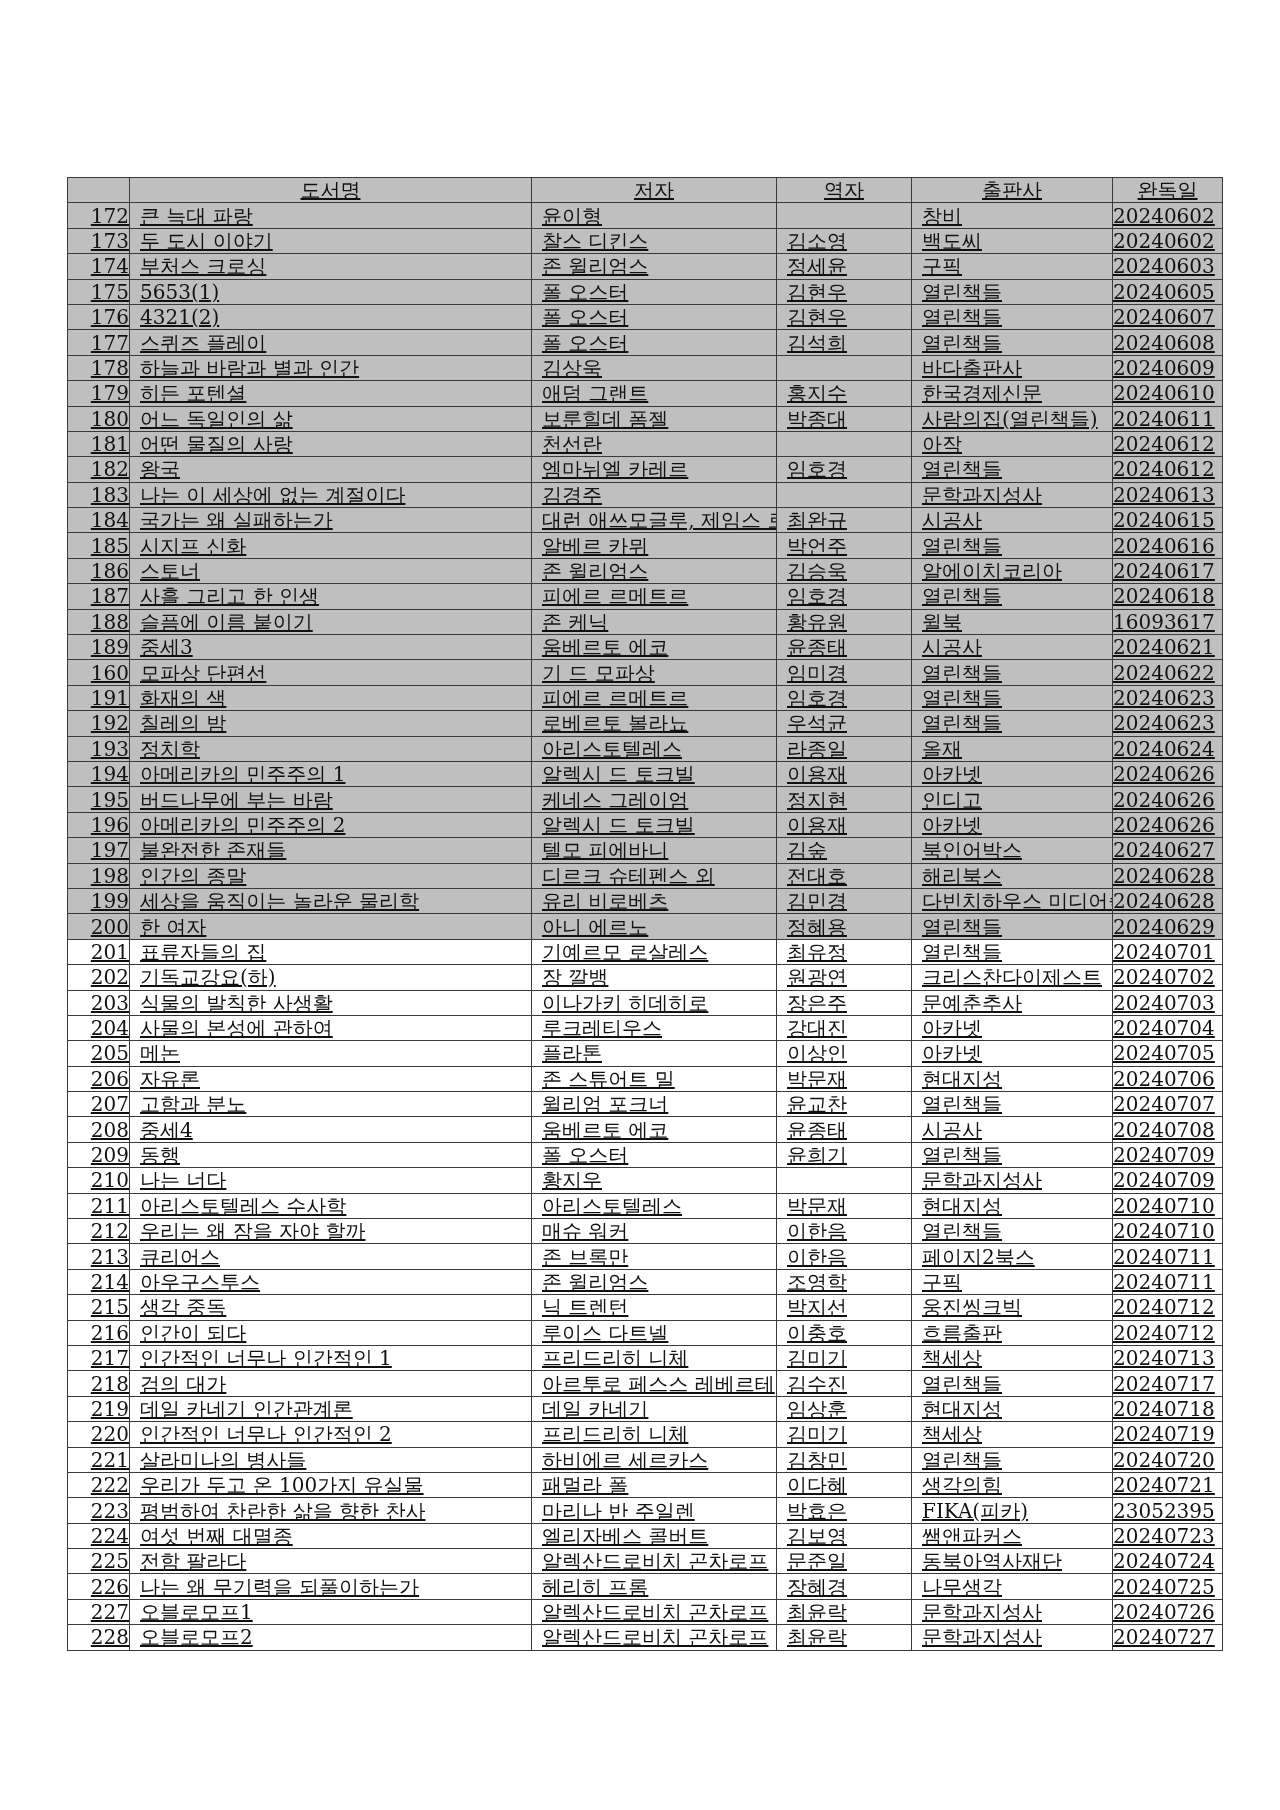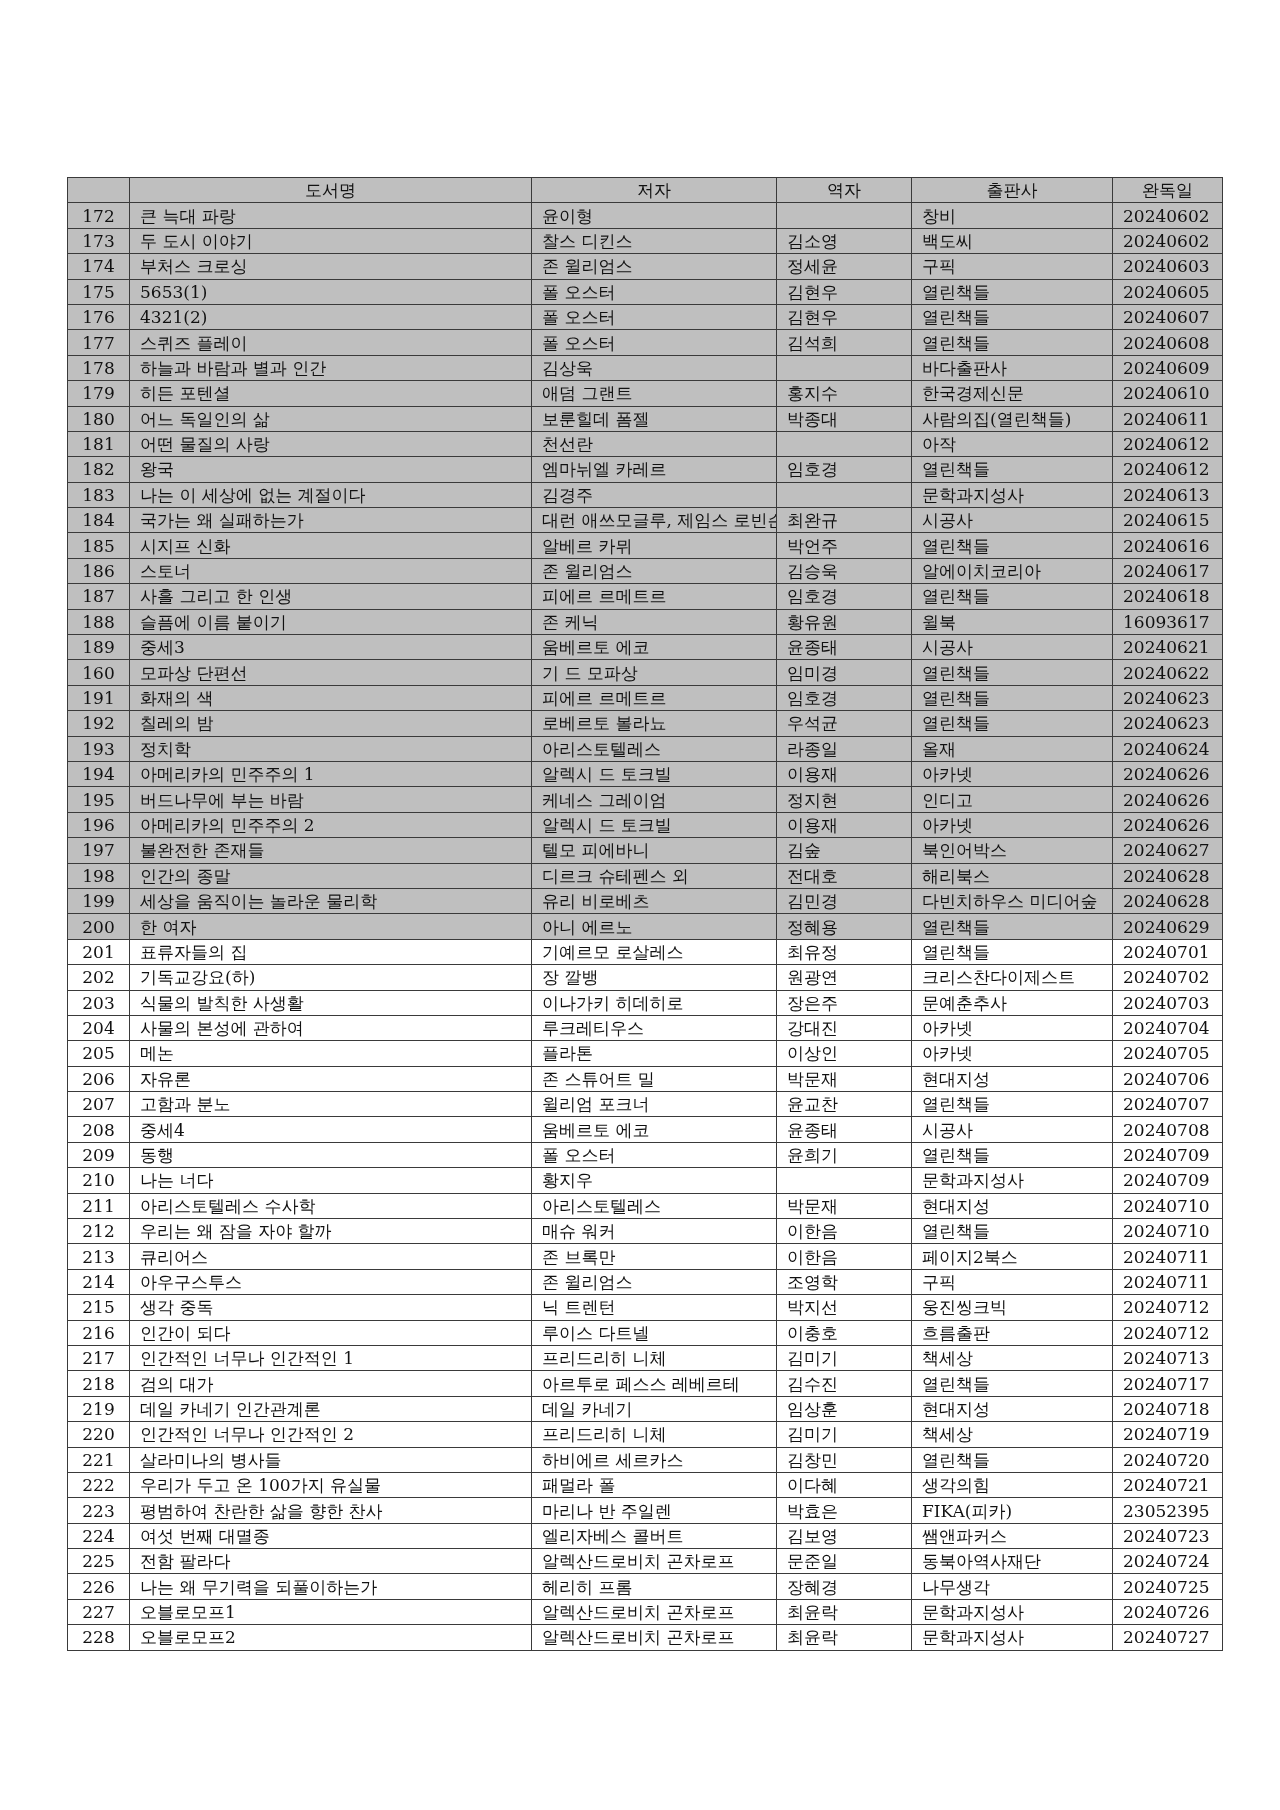--- a/index.html
+++ b/index.html
@@ -1,22 +1,22 @@
 <!DOCTYPE html>
 <html><head>
 <meta charset="utf-8">
 <style>
   html, body { margin: 0; padding: 0; background: #ffffff; }
   body { width: 1280px; height: 1810px; position: relative; font-family: "DejaVu Serif", "Liberation Serif", serif; color: #111; }
   .page { position: absolute; left: 67px; top: 177px; }
-  table.books { border-collapse: collapse; table-layout: fixed; width: 1155px; font-size: 17px; }
+  table.books { border-collapse: collapse; table-layout: fixed; width: 1155px; font-size: 20px; text-decoration: underline; }
   table.books td, table.books th { border: 1px solid #3a3a3a; height: 24.4px; padding: 0 0 0 10px; white-space: nowrap; overflow: hidden; line-height: 24px; font-weight: normal; }
   table.books th { text-align: center; padding: 0; background: #bfbfbf; }
-  table.books td.num { text-align: center; padding: 0; }
-  table.books td.date { padding-left: 10px; }
+  table.books td.num { text-align: right; padding: 0; }
+  table.books td.date { padding-left: 0; }
   tr.shaded td { background: #bfbfbf; }
   tr.plain td { background: #ffffff; }
   col.c-num { width: 62px; }
   col.c-title { width: 402px; }
   col.c-author { width: 245px; }
   col.c-trans { width: 135px; }
   col.c-pub { width: 201px; }
   col.c-date { width: 110px; }
 </style>
 </head>

